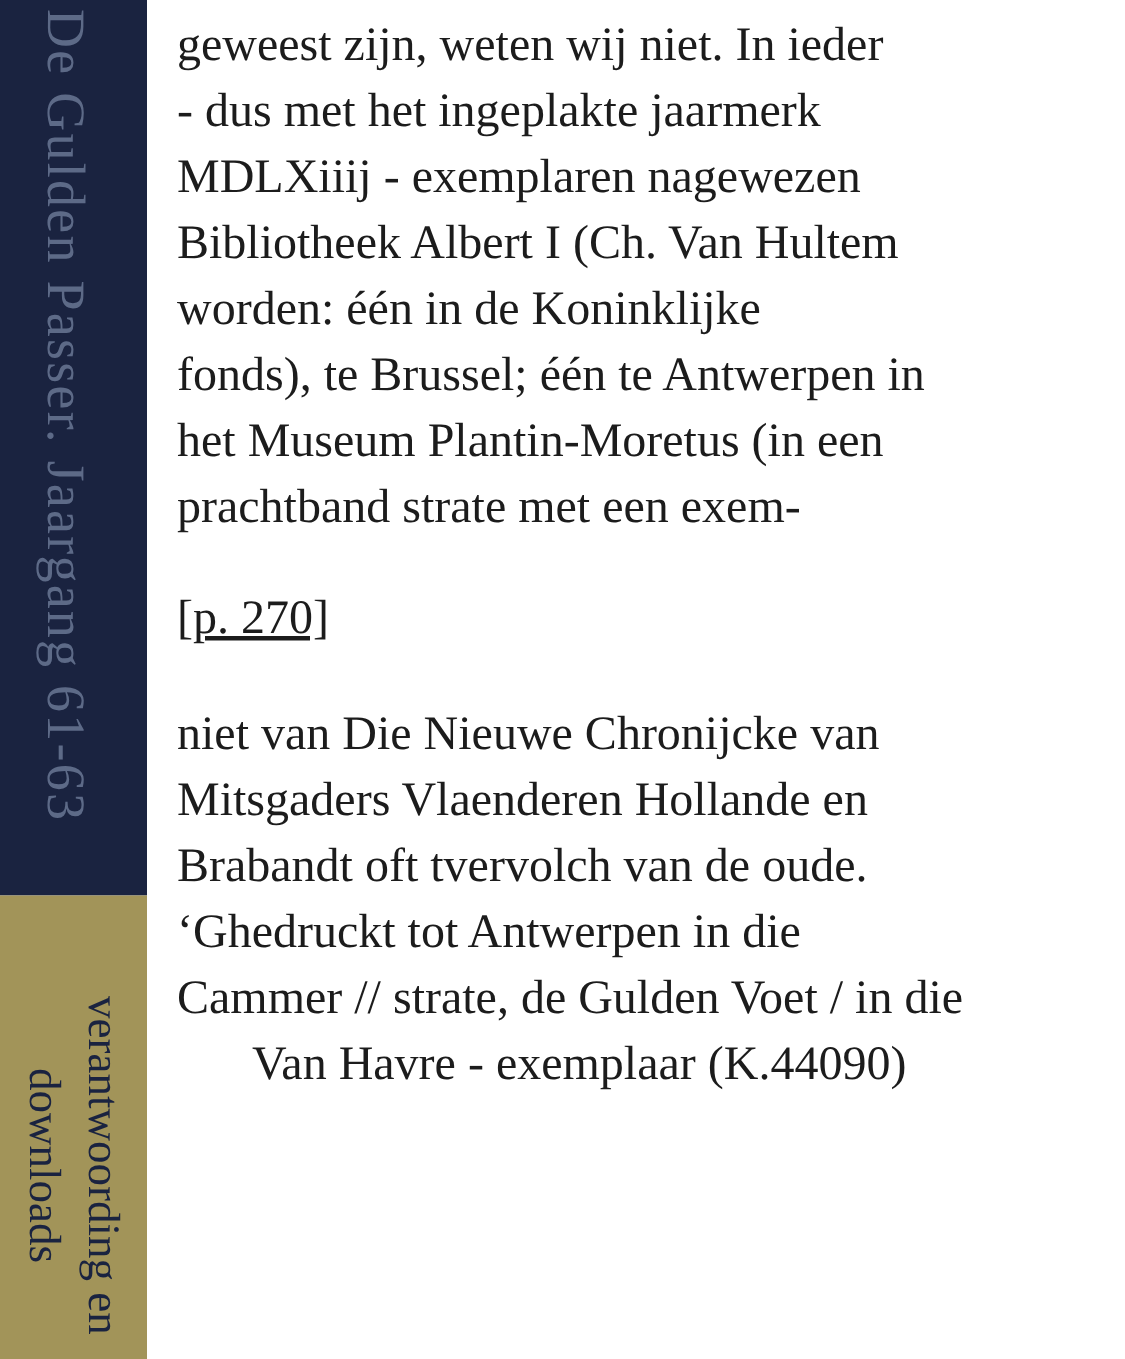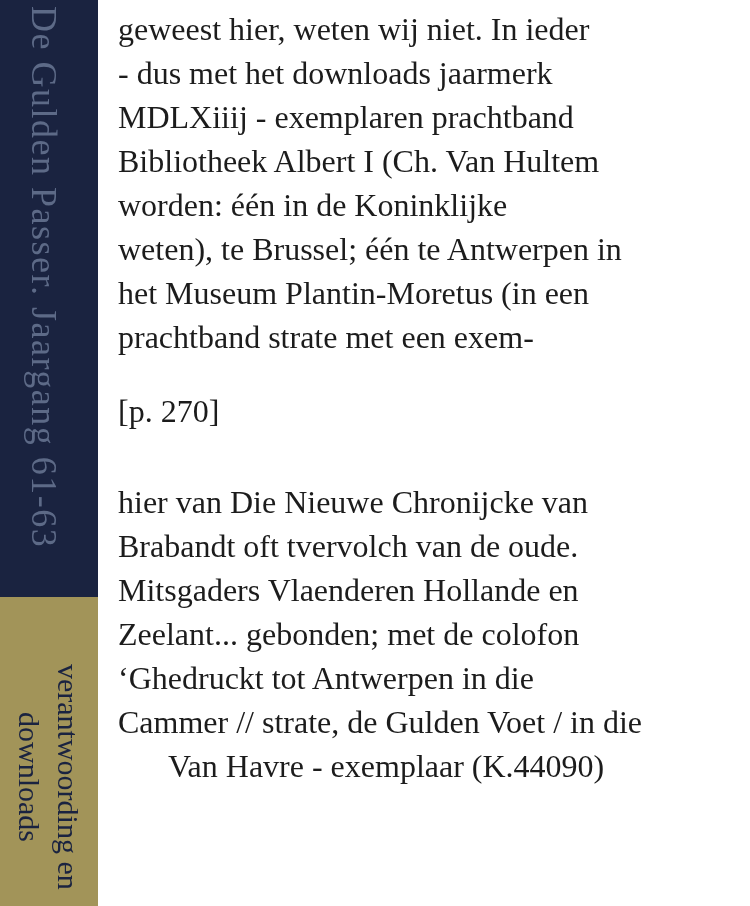--- a/index.html
+++ b/index.html
@@ -67,52 +67,51 @@
   .doc-text {
     position: absolute;
     left: 118px;
     top: 7px;
     width: 632px;
     color: #1c1c1c;
     font-size: 32px;
     line-height: 44px;
   }
   .para { margin: 0 0 30px 0; }
-  .page-marker { margin: 0 0 47px 0; line-height: 44px; }
+  .page-marker { margin: 0 0 33px 0; line-height: 44px; text-decoration: underline; }
   .line { white-space: nowrap; }
   .it { }
 </style>
 </head>
 <body>
 
 <div class="journal-bar">
   <div class="vtitle">De Gulden Passer. Jaargang 61-63</div>
 </div>
 
 <div class="menu-bar">
   <div class="menu-link">
     <div class="mline">verantwoording en</div>
     <div class="mline">downloads</div>
   </div>
 </div>
 
 <div class="doc-text">
     <div class="para">
-      <div class="line"><span>geweest hier, weten wij niet. In ieder</span></div>
-      <div class="line"><span>- dus met het downloads jaarmerk</span></div>
-      <div class="line"><span>MDLXiiij - exemplaren prachtband</span></div>
+      <div class="line"><span>geweest zijn, weten wij niet. In ieder</span></div>
+      <div class="line"><span>- dus met het ingeplakte jaarmerk</span></div>
+      <div class="line"><span>MDLXiiij - exemplaren nagewezen</span></div>
       <div class="line"><span>Bibliotheek Albert I (Ch. Van Hultem</span></div>
       <div class="line"><span>worden: één in de Koninklijke</span></div>
-      <div class="line"><span>weten), te Brussel; één te Antwerpen in</span></div>
+      <div class="line"><span>fonds), te Brussel; één te Antwerpen in</span></div>
       <div class="line"><span>het Museum Plantin-Moretus (in een</span></div>
       <div class="line"><span>prachtband strate met een exem-</span></div>
     </div>
     <div class="page-marker">[p. 270]</div>
     <div class="para">
-      <div class="line"><span>hier van </span><span class="it">Die Nieuwe Chronijcke van</span></div>
+      <div class="line"><span>niet van </span><span class="it">Die Nieuwe Chronijcke van</span></div>
+      <div class="line"><span class="it">Mitsgaders Vlaenderen Hollande en</span></div>
       <div class="line"><span class="it">Brabandt oft tvervolch van de oude.</span></div>
-      <div class="line"><span class="it">Mitsgaders Vlaenderen Hollande en</span></div>
-      <div class="line"><span class="it">Zeelant...</span><span> gebonden; met de colofon</span></div>
       <div class="line"><span>‘Ghedruckt tot Antwerpen in die</span></div>
       <div class="line"><span>Cammer // strate, de Gulden Voet / in die</span></div>
       <div class="line" style="padding-left: 50px;"><span>Van Havre - exemplaar (K.44090)</span></div>
     </div>
   </div>
 
 </body></html>

